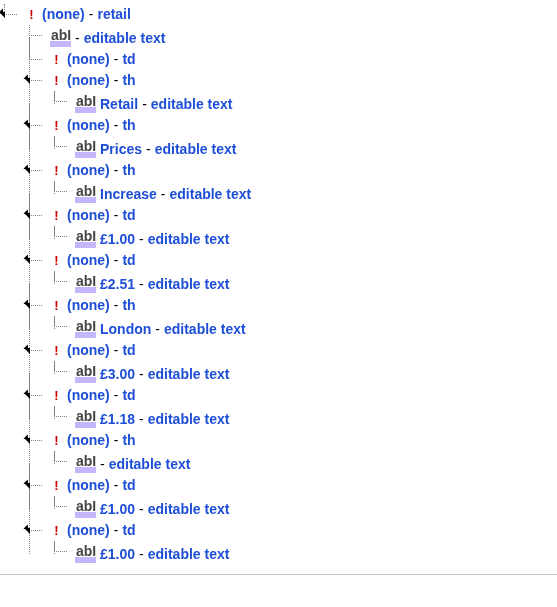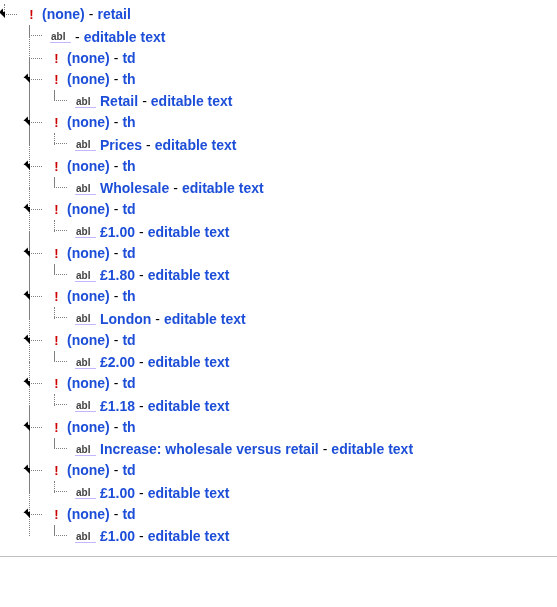--- a/index.html
+++ b/index.html
@@ -103,26 +103,26 @@
   .icon-bang {
     color: #cc0000;
     font-weight: bold;
     font-size: 13px;
     width: 13px;
     display: inline-block;
     text-align: center;
   }
   .icon-abl {
     color: #444;
-    font-size: 10px;
+    font-size: 14px;
     font-weight: 600;
     width: 20px;
     display: inline-block;
     letter-spacing: 0;
-    border-bottom: 1px solid #c4b5fd;
+    border-bottom: 6px solid #c4b5fd;
     line-height: 11px;
     text-align: left;
     padding-left: 1px;
   }
   .lbl { color: #1d4ed8; font-weight: bold; }
   .sep { color: #000; }
   .hr {
     position: absolute;
     left: 0;
     right: 0;
@@ -224,21 +224,21 @@
         <span class="row">
           <span class="icon-bang">!</span>
           <span class="lbl">(none)</span>
           <span class="sep">-</span>
           <span class="lbl">th</span>
         </span>
         <div class="children">
           <div class="node first last-sib">
             <span class="row">
               <span class="icon-abl">abI</span>
-              <span class="lbl">Wholesale</span>
+              <span class="lbl">Increase</span>
               <span class="sep">-</span>
               <span class="lbl">editable text</span>
             </span>
           </div>
         </div>
       </div>
 
       <div class="node">
         <span class="twisty expanded">
           <svg width="12" height="12">
@@ -272,21 +272,21 @@
         <span class="row">
           <span class="icon-bang">!</span>
           <span class="lbl">(none)</span>
           <span class="sep">-</span>
           <span class="lbl">td</span>
         </span>
         <div class="children">
           <div class="node first last-sib">
             <span class="row">
               <span class="icon-abl">abI</span>
-              <span class="lbl">£1.80</span>
+              <span class="lbl">£2.51</span>
               <span class="sep">-</span>
               <span class="lbl">editable text</span>
             </span>
           </div>
         </div>
       </div>
 
       <div class="node">
         <span class="twisty expanded">
           <svg width="12" height="12">
@@ -320,21 +320,21 @@
         <span class="row">
           <span class="icon-bang">!</span>
           <span class="lbl">(none)</span>
           <span class="sep">-</span>
           <span class="lbl">td</span>
         </span>
         <div class="children">
           <div class="node first last-sib">
             <span class="row">
               <span class="icon-abl">abI</span>
-              <span class="lbl">£2.00</span>
+              <span class="lbl">£3.00</span>
               <span class="sep">-</span>
               <span class="lbl">editable text</span>
             </span>
           </div>
         </div>
       </div>
 
       <div class="node">
         <span class="twisty expanded">
           <svg width="12" height="12">
@@ -368,21 +368,20 @@
         <span class="row">
           <span class="icon-bang">!</span>
           <span class="lbl">(none)</span>
           <span class="sep">-</span>
           <span class="lbl">th</span>
         </span>
         <div class="children">
           <div class="node first last-sib">
             <span class="row">
               <span class="icon-abl">abI</span>
-              <span class="lbl">Increase: wholesale versus retail</span>
               <span class="sep">-</span>
               <span class="lbl">editable text</span>
             </span>
           </div>
         </div>
       </div>
 
       <div class="node">
         <span class="twisty expanded">
           <svg width="12" height="12">

